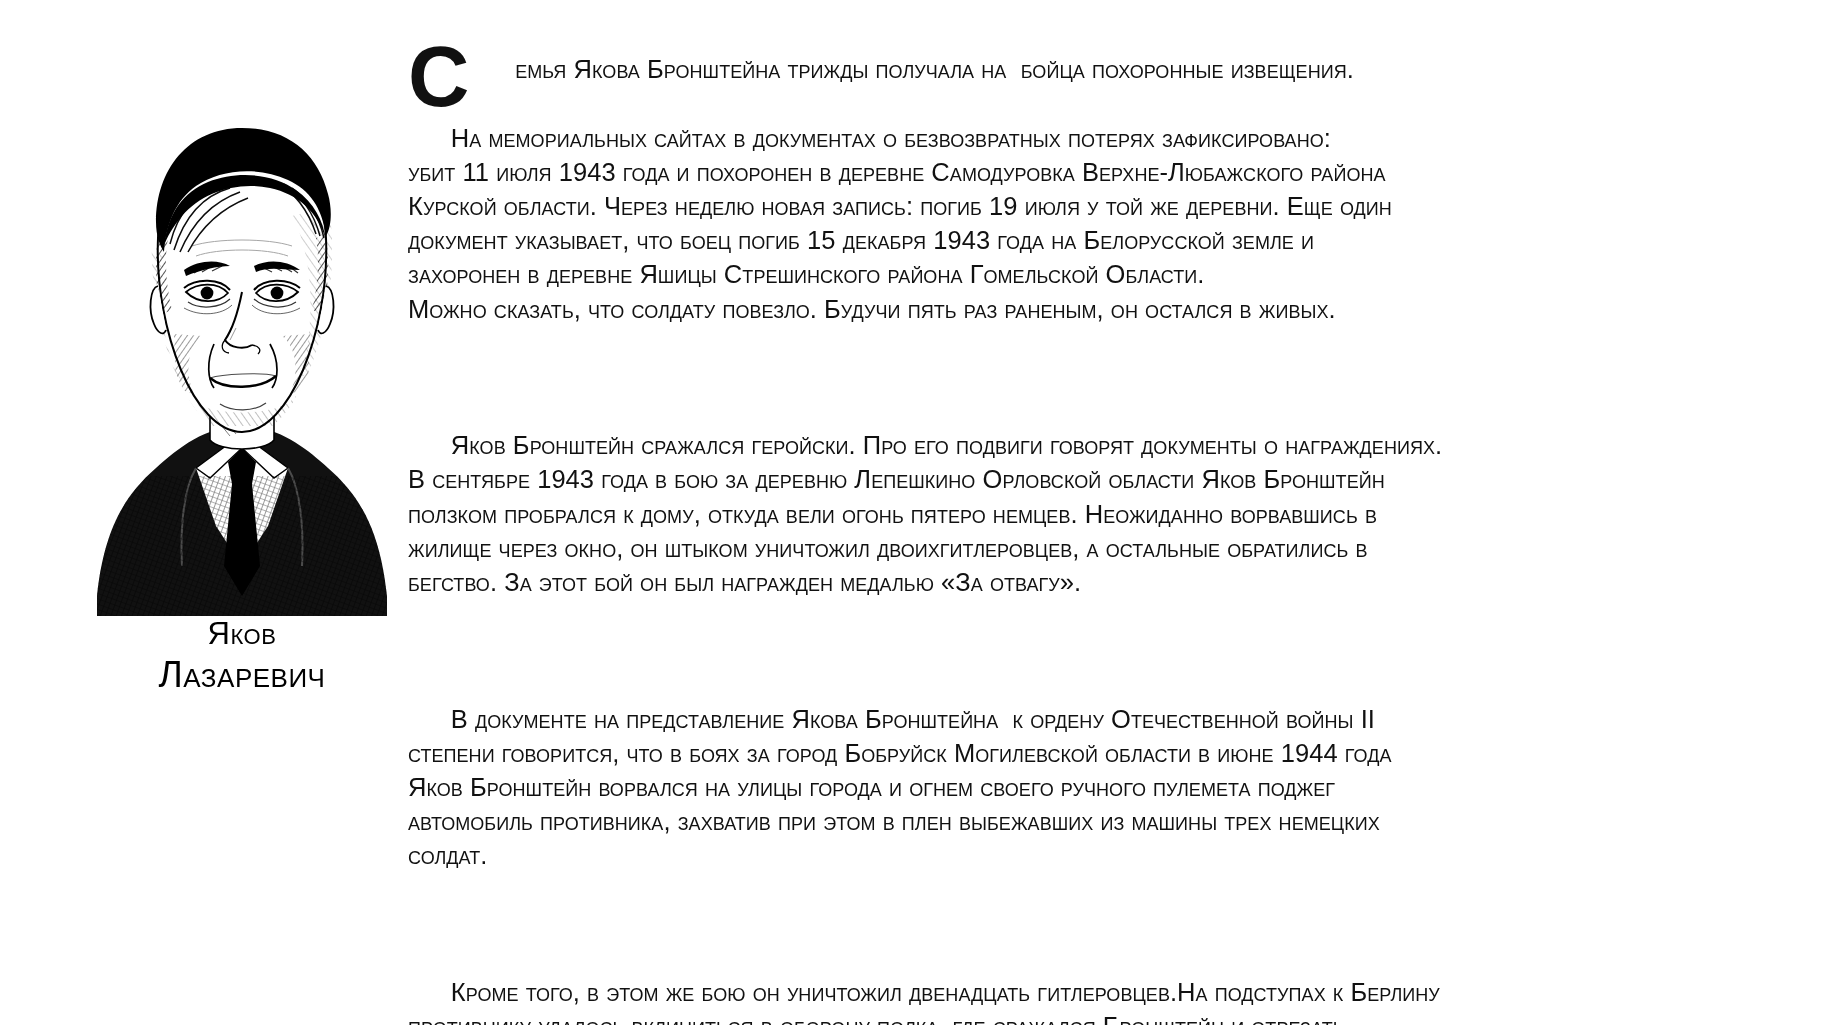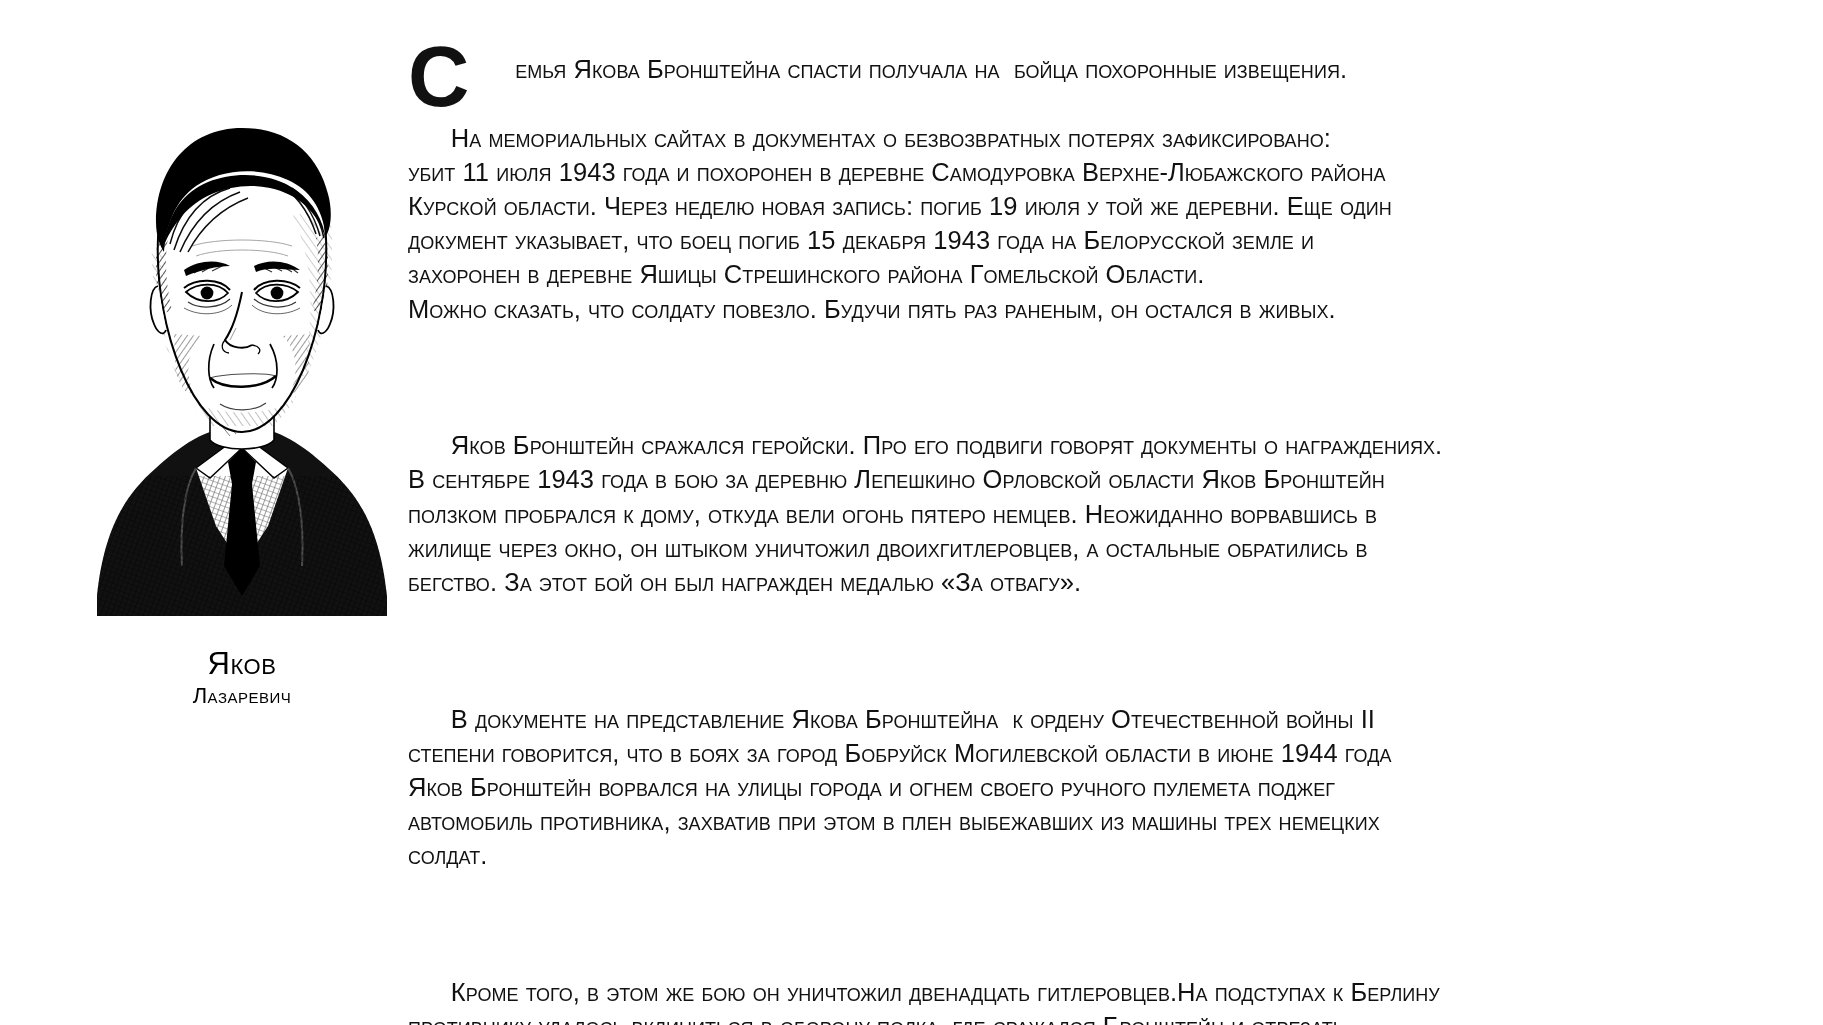--- a/index.html
+++ b/index.html
@@ -41,36 +41,35 @@
     background: #ffffff;
     overflow: hidden;
     position: relative;
   }
   .portrait-frame svg {
     display: block;
     width: 300px;
     height: 520px;
   }
   .caption {
-    margin-top: 30px;
     text-align: center;
     line-height: 1.18;
     color: #000;
   }
   .caption .cap-line {
     display: block;
     font-variant: small-caps;
     letter-spacing: 0.5px;
   }
   .caption .cap-first {
     font-size: 31px;
     font-weight: 400;
   }
   .caption .cap-middle {
-    font-size: 22px;
+    font-size: 37px;
     font-weight: 400;
   }
   .caption .cap-last {
     font-size: 37px;
     font-weight: 700;
     letter-spacing: 0.5px;
   }
 
   
   .text-col {
@@ -253,21 +252,21 @@
 
     <div class="caption">
       <span class="cap-line cap-first">Яков</span>
       <span class="cap-line cap-middle">Лазаревич</span>
     </div>
   </div>
 
   <div class="text-col">
 
     <div class="para first">
-      <span class="dropcap">С</span><span>емья Якова Бронштейна спасти получала на  бойца похоронные извещения.</span><br>
+      <span class="dropcap">С</span><span>емья Якова Бронштейна трижды получала на  бойца похоронные извещения.</span><br>
       <span>На мемориальных сайтах в документах о безвозвратных потерях зафиксировано:
 убит 11 июля 1943 года и похоронен в деревне Самодуровка Верхне-Любажского района
 Курской области. Через неделю новая запись: погиб 19 июля у той же деревни. Еще один
 документ указывает, что боец погиб 15 декабря 1943 года на Белорусской земле и
 захоронен в деревне Яшицы Стрешинского района Гомельской Области.
 Можно сказать, что солдату повезло. Будучи пять раз раненым, он остался в живых.</span>
     </div>
 
     <div class="para">
       <span>Яков Бронштейн сражался геройски. Про его подвиги говорят документы о награждениях.

